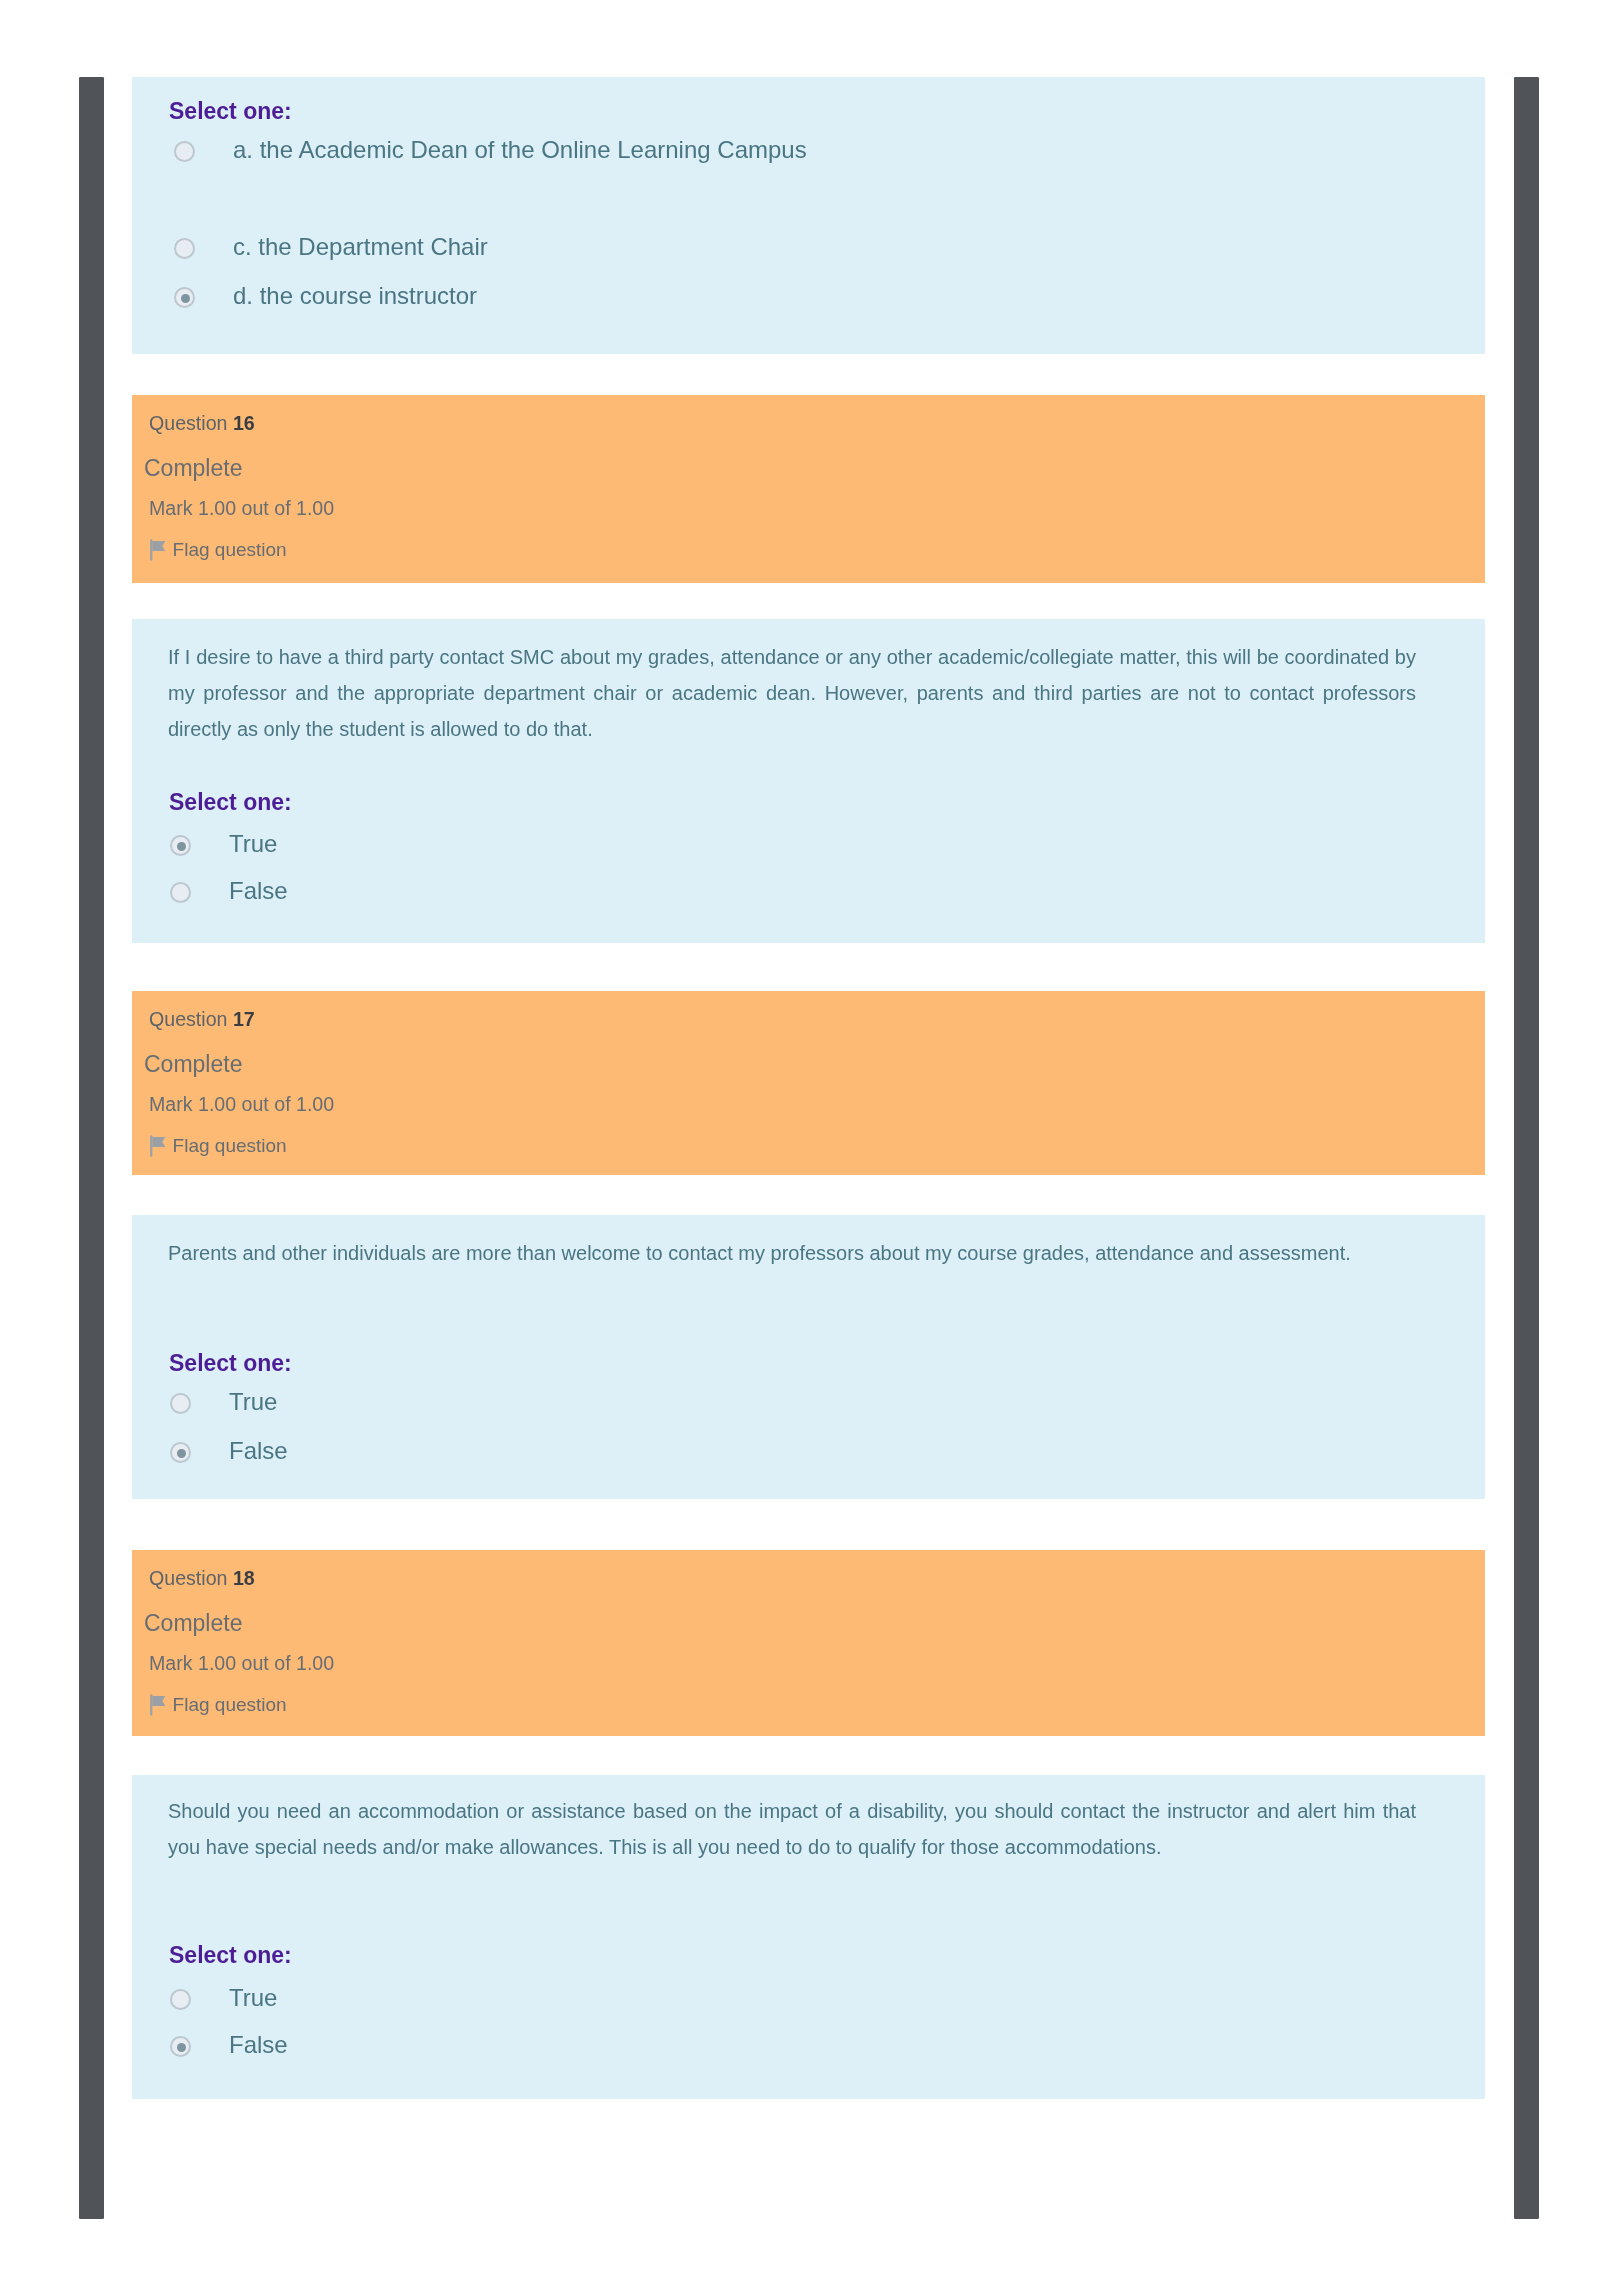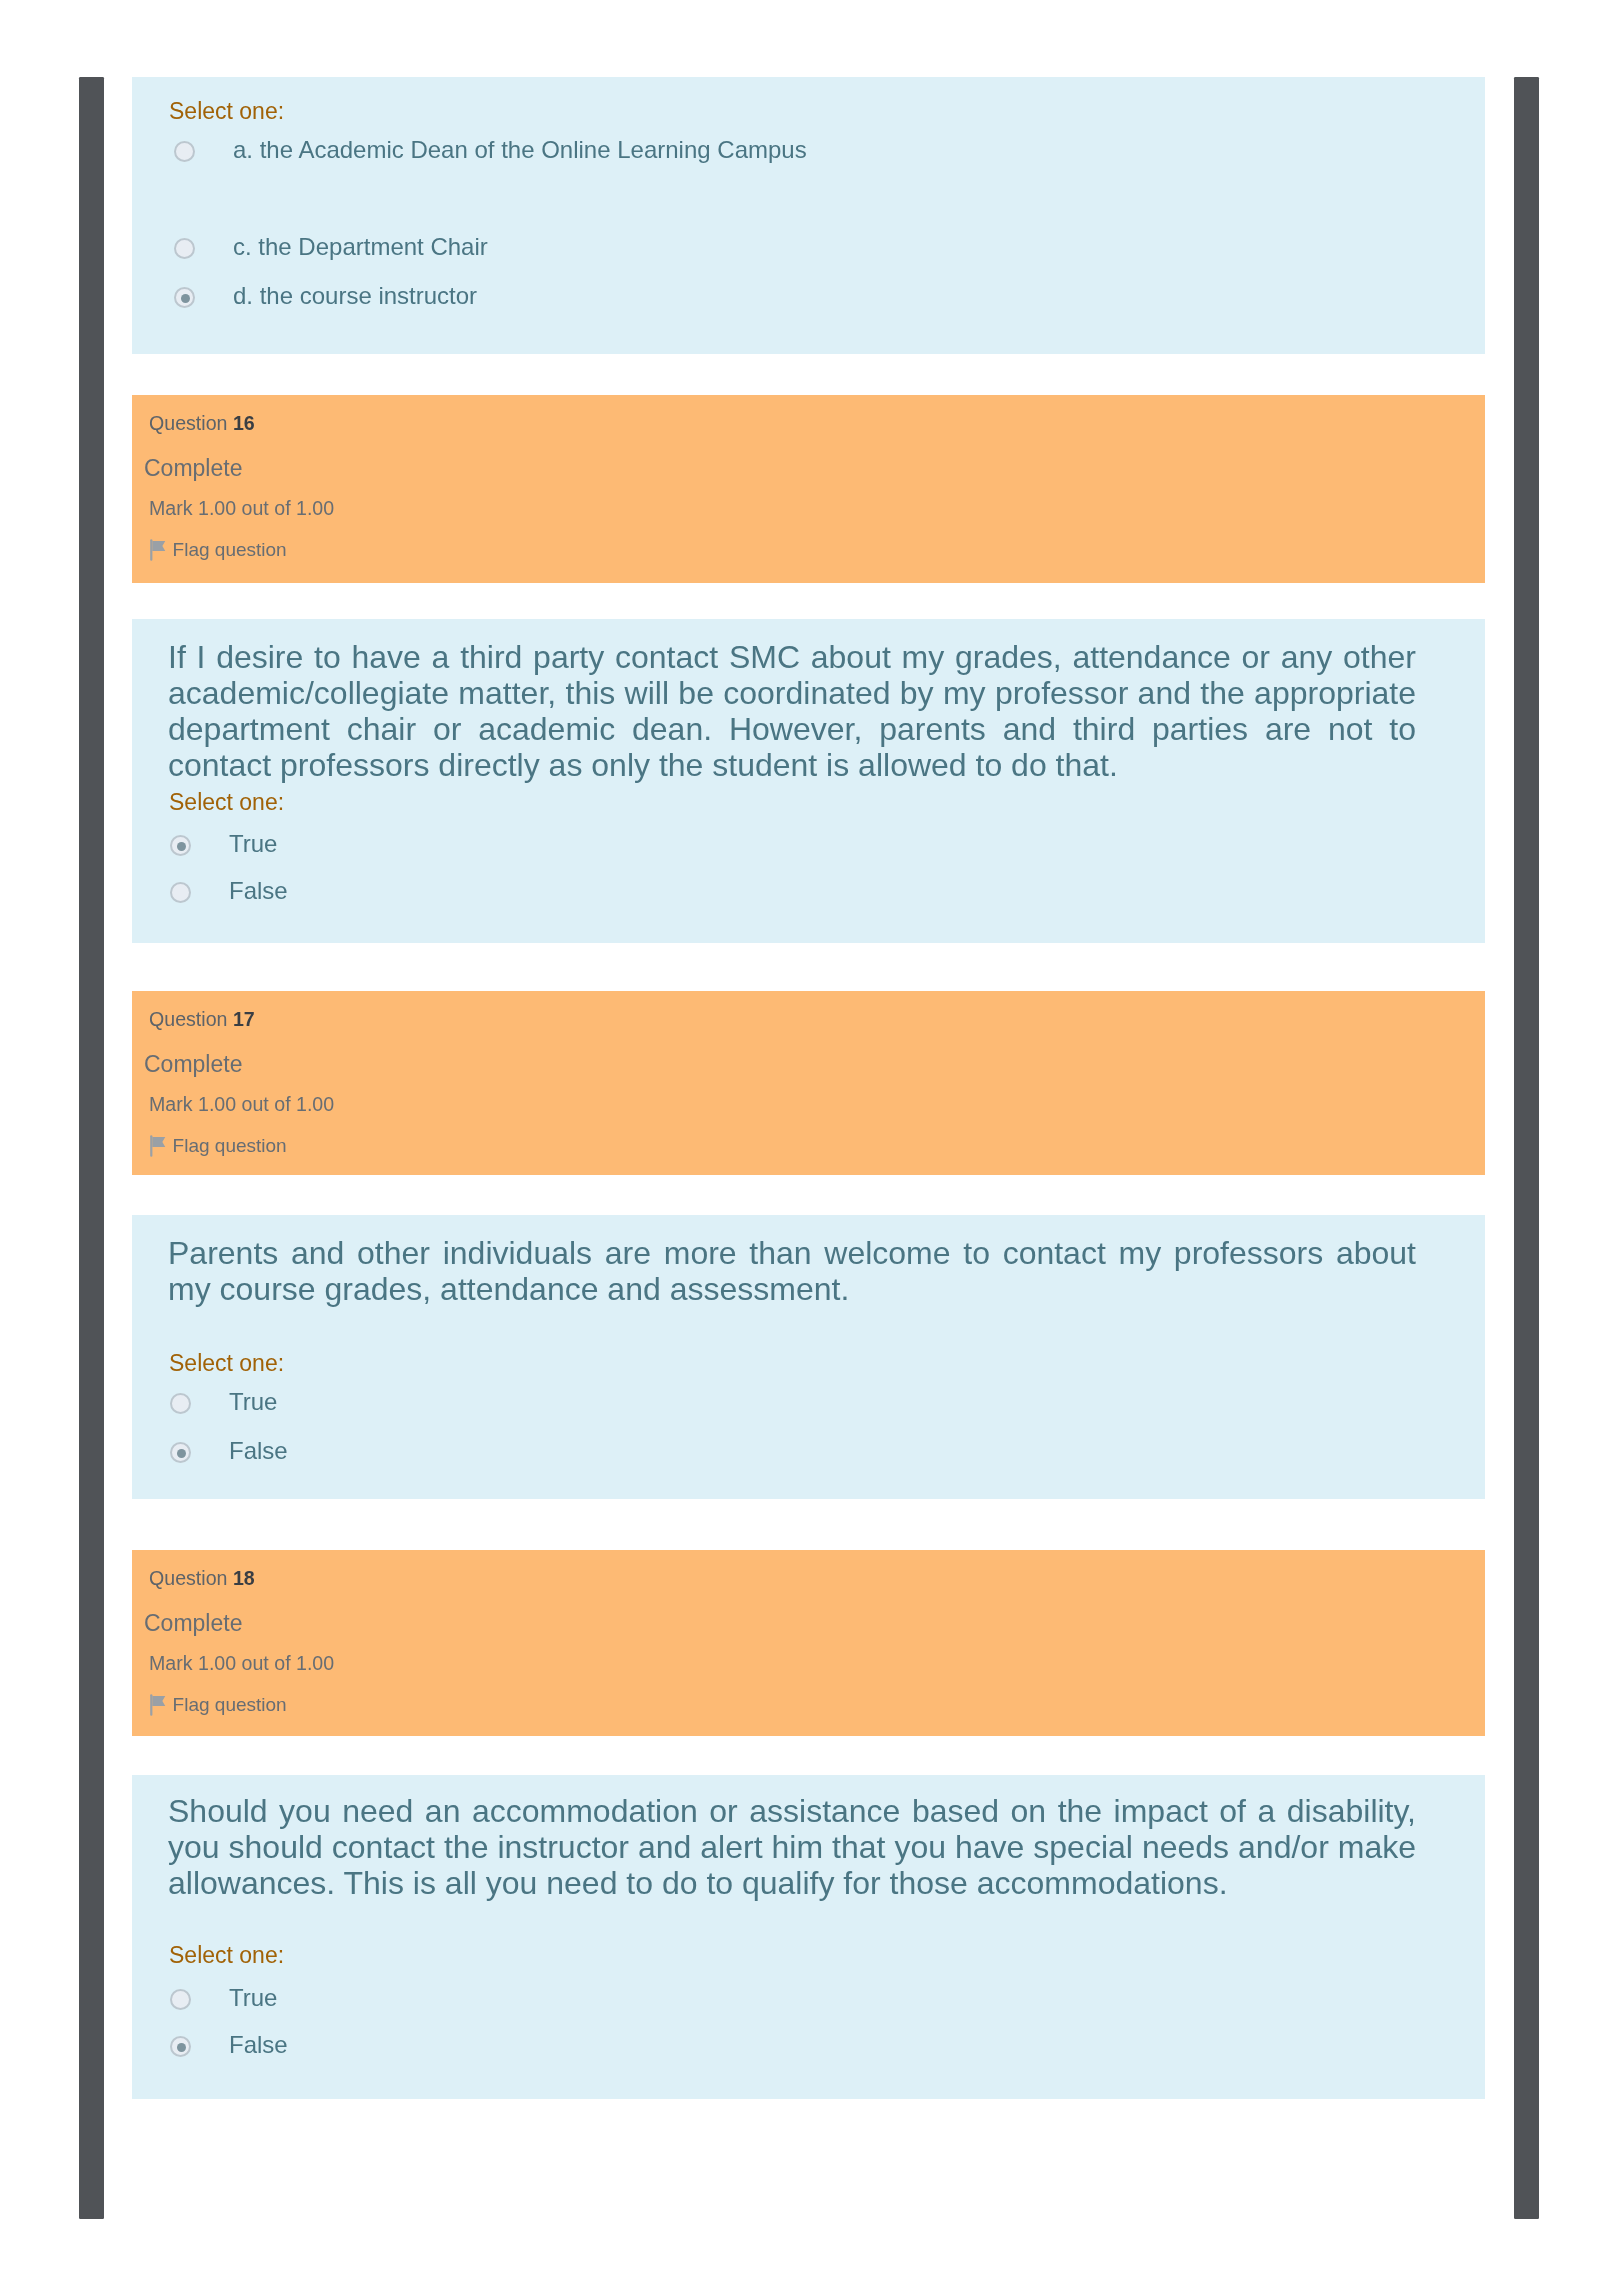--- a/index.html
+++ b/index.html
@@ -16,22 +16,22 @@
 
   
   .qi-num{position:absolute;left:17px;font-size:19.6px;color:#5d6369;}
   .qi-num .n{font-weight:bold;color:#3a3e43;}
   .qi-state{position:absolute;left:12px;font-size:23px;color:#676d73;}
   .qi-mark{position:absolute;left:17px;font-size:19.6px;color:#676d73;}
   .qi-flagrow{position:absolute;left:17px;display:flex;align-items:center;gap:4px;}
   .qi-flagrow .lbl{font-size:19px;color:#676d73;}
 
   
-  .a-text{position:absolute;left:36px;right:69px;font-size:32px;color:#4a7583;line-height:36px;text-align:justify;}
-  .a-selone{position:absolute;left:37px;font-size:23px;color:#a16207;font-weight:normal;}
+  .a-text{position:absolute;left:36px;right:69px;font-size:20px;color:#4a7583;line-height:36px;text-align:justify;}
+  .a-selone{position:absolute;left:37px;font-size:23px;color:#4c1d95;font-weight:bold;}
   .a-opt{position:absolute;display:flex;align-items:flex-start;}
   .a-opt .radio{width:21px;height:21px;border-radius:50%;border:2px solid #bcc7cf;background:#e8edf3;box-sizing:border-box;position:relative;flex:0 0 auto;margin-top:5.2px;}
   .a-opt .radio.on::after{content:"";position:absolute;left:4.6px;top:4.6px;width:9.2px;height:9.2px;border-radius:50%;background:#7e949e;}
   .a-opt .otext{font-size:24px;color:#4a7583;white-space:nowrap;}
 </style>
 </head>
 <body>
 
 <div class="page">
   <div class="edge-bar left"></div>

